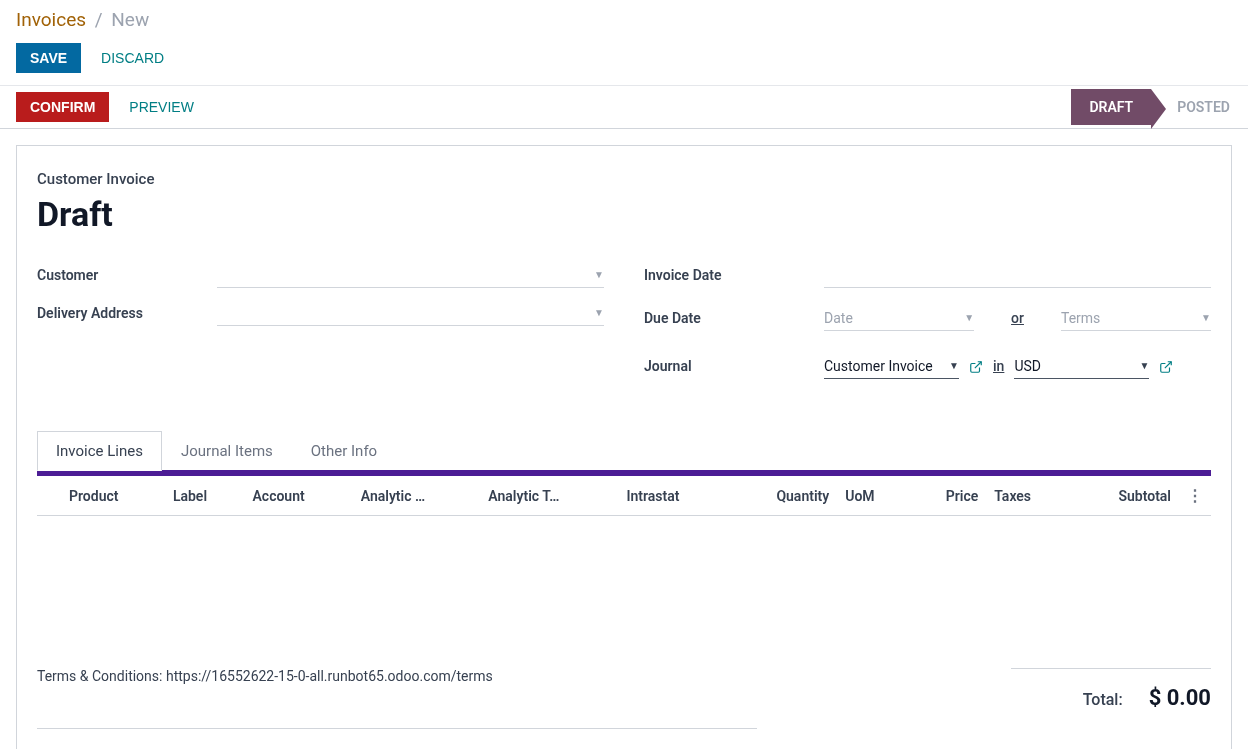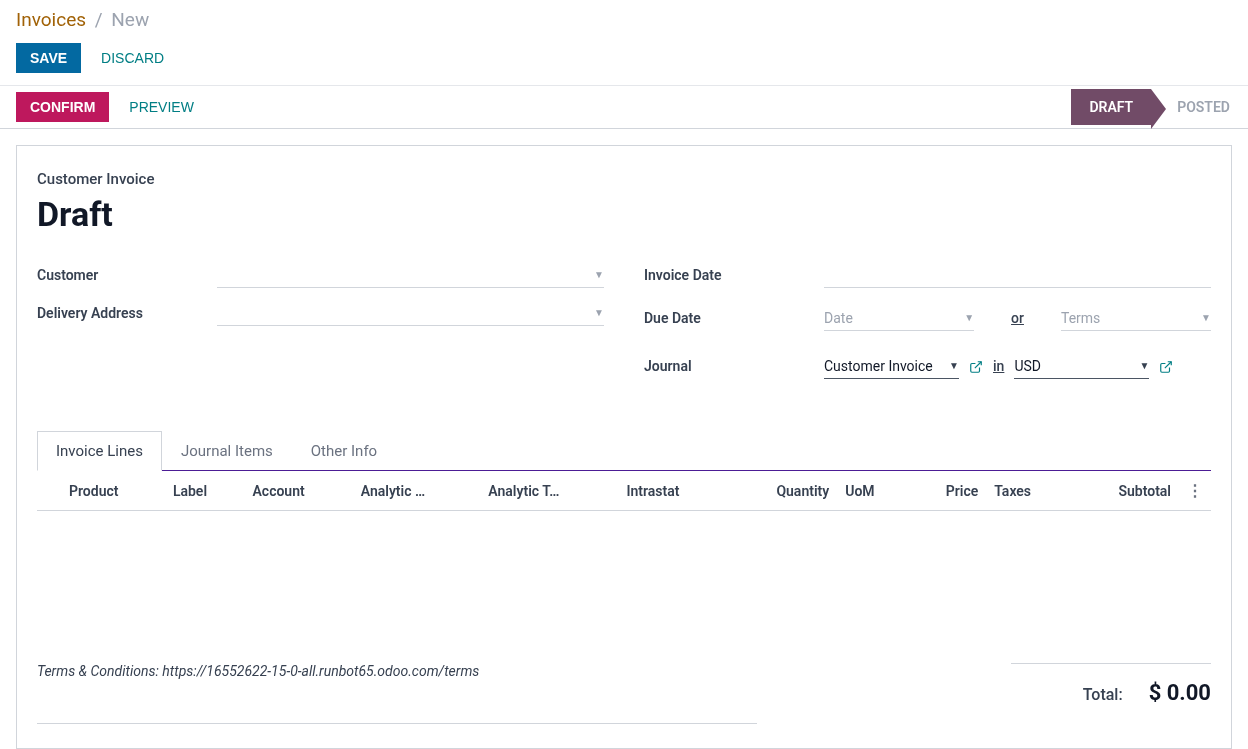--- a/index.html
+++ b/index.html
@@ -7,21 +7,21 @@
 .header { padding: 8px 16px 0 16px; }
 .breadcrumb { font-size: 19px; margin-bottom: 12px; }
 .breadcrumb a { color: #a16207; text-decoration: none; text-align: center; }
 .breadcrumb .sep { color: #9CA3AF; margin: 0 4px; }
 .breadcrumb .current { color: #9CA3AF; }
 .top-buttons { display: flex; gap: 12px; margin-bottom: 12px; align-items: center; }
 .btn-primary { background: #0369a1; color: #fff; border: none; padding: 7px 14px; font-weight: 600; font-size: 14px; cursor: pointer; }
 .btn-link { background: none; border: none; color: #017E84; font-weight: 500; font-size: 14px; cursor: pointer; padding: 7px 8px; }
 .action-bar { border-top: 1px solid #E5E7EB; border-bottom: 1px solid #D1D5DB; display: flex; justify-content: space-between; align-items: center; padding: 0; }
 .action-left { display: flex; gap: 12px; align-items: center; padding: 6px 16px; }
-.btn-confirm { background: #be185d; color: #fff; border: none; padding: 7px 14px; font-weight: 600; font-size: 14px; cursor: pointer; }
+.btn-confirm { background: #b91c1c; color: #fff; border: none; padding: 7px 14px; font-weight: 600; font-size: 14px; cursor: pointer; }
 .status-bar { display: flex; align-items: center; }
 .status-step { padding: 10px 18px; font-size: 14px; font-weight: 600; position: relative; }
 .status-draft { background: #714B67; color: #fff; }
 .status-draft::after { content: ""; position: absolute; right: -15px; top: 0; width: 0; height: 0; border-top: 20px solid transparent; border-bottom: 20px solid transparent; border-left: 15px solid #714B67; z-index: 2; }
 .status-posted { color: #9CA3AF; padding-left: 26px; }
 .form-sheet { margin: 16px; border: 1px solid #D1D5DB; background: #fff; padding: 24px 20px; }
 .title-section { margin-bottom: 28px; }
 .title-label { font-size: 15px; color: #374151; margin-bottom: 6px; font-weight: 500; }
 .title-value { font-size: 34px; font-weight: 700; color: #111827; }
 .form-grid { display: flex; gap: 40px; margin-bottom: 34px; }
@@ -30,34 +30,34 @@
 .form-label { width: 180px; font-weight: 600; color: #374151; }
 .form-value { flex: 1; position: relative; }
 .input-line { border-bottom: 1px solid #D1D5DB; height: 26px; display: flex; align-items: center; padding: 2px 0; }
 .input-line.solid { border-bottom-color: #4B5563; }
 .input-text { color: #111827; flex: 1; }
 .placeholder { color: #9CA3AF; }
 .dropdown-caret { color: #9CA3AF; font-size: 10px; margin-left: 4px; }
 .dropdown-caret.dark { color: #374151; }
 .ext-link { color: #017E84; margin-left: 10px; font-size: 14px; cursor: pointer; }
 .inline-label { margin: 10px 10px; font-weight: 500; color: #374151; text-decoration: underline; }
-.tabs { display: flex; border-bottom: 1px solid #4c1d95; }
+.tabs { display: flex; border-bottom: 6px solid #4c1d95; }
 .tab { padding: 10px 18px; border: 1px solid transparent; border-bottom: none; cursor: pointer; color: #6B7280; font-size: 15px; position: relative; bottom: -1px; }
 .tab.active { border-color: #D1D5DB; border-bottom: 1px solid #fff; color: #374151; background: #fff; }
 .table-container { }
 .table { width: 100%; border-collapse: collapse; }
 .table th { text-align: left; padding: 10px 8px; font-weight: 600; color: #374151; border-bottom: 1px solid #D1D5DB; font-size: 14px; white-space: nowrap; }
 .table th.right { text-align: right; }
 .table td { padding: 10px 8px; }
 .add-links { padding: 10px 4px; display:flex; gap:18px; }
 .add-links a { color: #017E84; text-decoration: none; cursor: pointer; }
 .more-icon { color: #6B7280; font-size: 16px; cursor: pointer; }
 .table-empty { height: 140px; }
 .bottom-section { display: flex; justify-content: space-between; align-items: flex-start; margin-top: 12px; }
-.terms { flex: 1; border-bottom: 1px solid #D1D5DB; padding-bottom: 44px; color: #374151; max-width: 720px; font-style: italic; }
+.terms { flex: 1; border-bottom: 1px solid #D1D5DB; padding-bottom: 44px; color: #374151; max-width: 720px; }
 .totals { border-top: 1px solid #D1D5DB; padding-top: 16px; text-align: right; min-width: 200px; }
 .total-row { display: flex; justify-content: flex-end; align-items: baseline; gap: 26px; }
 .total-label { font-size: 16px; color: #374151; font-weight: 500; }
 .total-value { font-size: 22px; font-weight: 700; color: #111827; }
 .handle-col { width: 24px; }
 svg.ext { width: 14px; height: 14px; vertical-align: middle; }
 </style>
 </head>
 <body>
 

